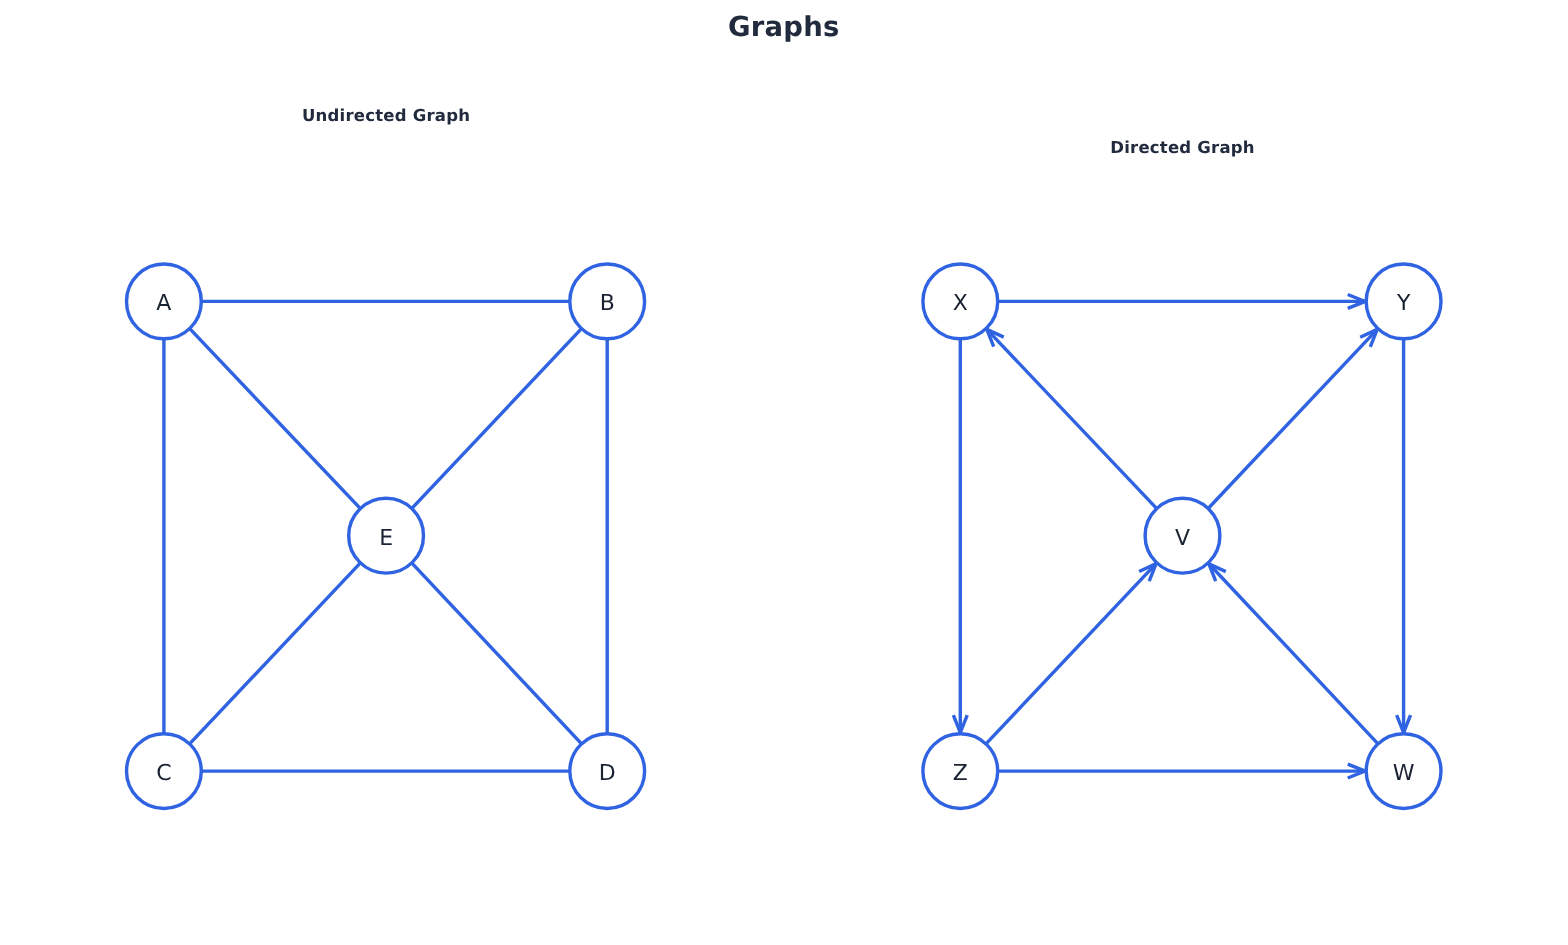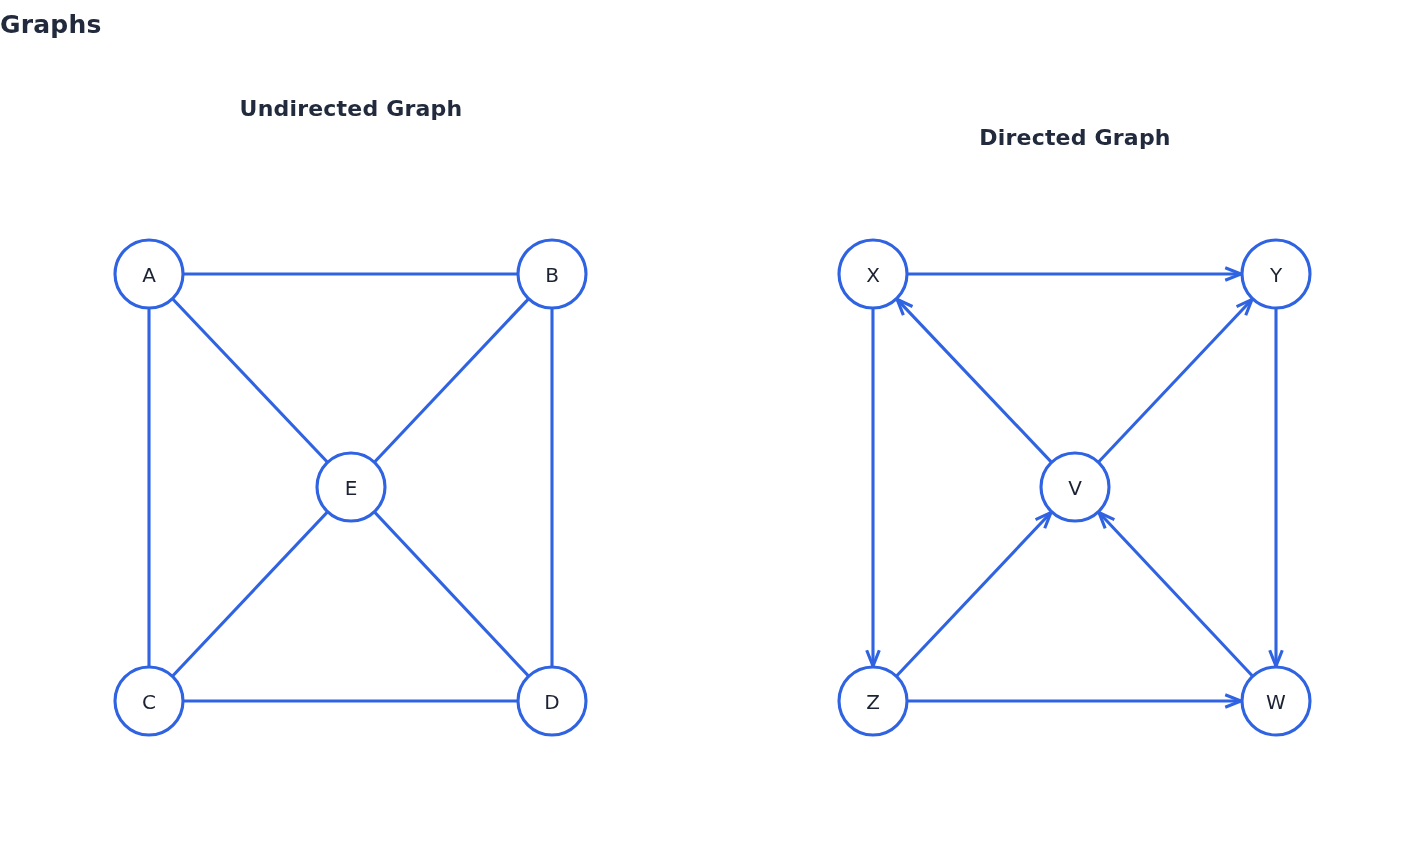--- a/index.html
+++ b/index.html
@@ -18,31 +18,32 @@
     position: relative;
     width: 1425px;
     height: 859px;
     background: #ffffff;
   }
   .main-title {
     position: absolute;
     top: 10px;
     left: 0;
     width: 1425px;
+    text-align: center;
     font-size: 25px;
     font-weight: bold;
     color: #222b3d;
     letter-spacing: 0.2px;
   }
   .panel-title {
     position: absolute;
     top: 96px;
     width: 500px;
     text-align: center;
-    font-size: 22px;
+    font-size: 15px;
     font-weight: bold;
     color: #222b3d;
     letter-spacing: 0.2px;
   }
   #undirected-title { left: 101px; }
   #directed-title  { left: 825px; margin-top: 29px; }
 
   svg.graph-canvas {
     position: absolute;
     top: 0;

